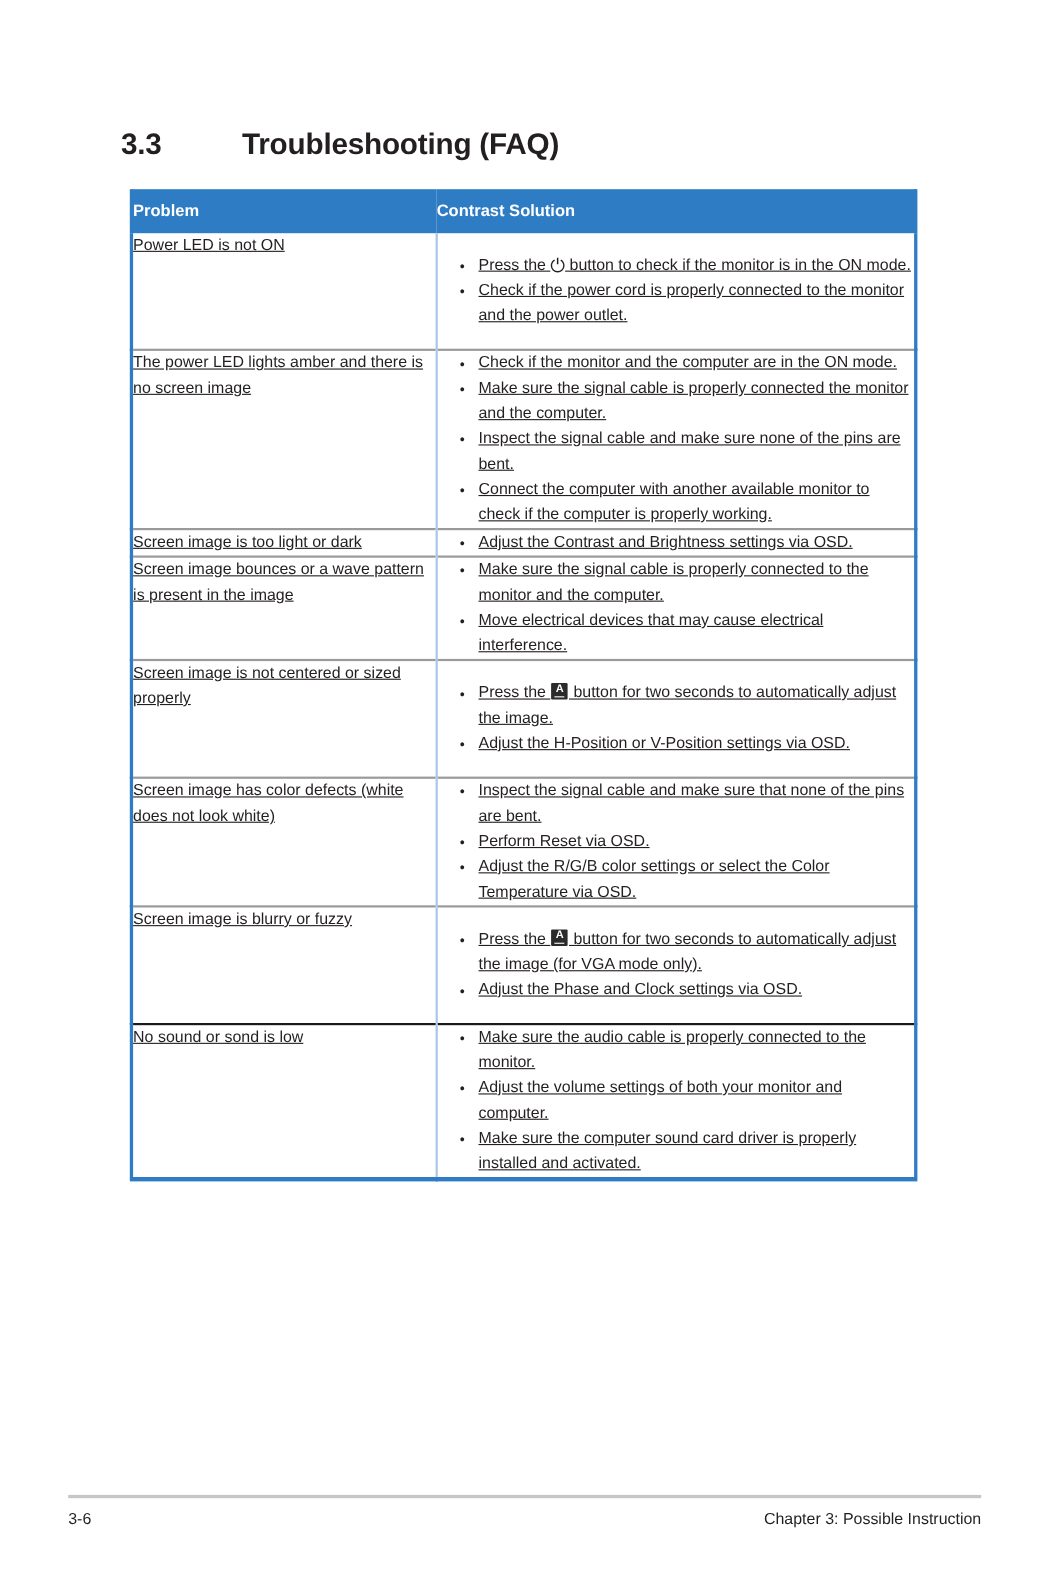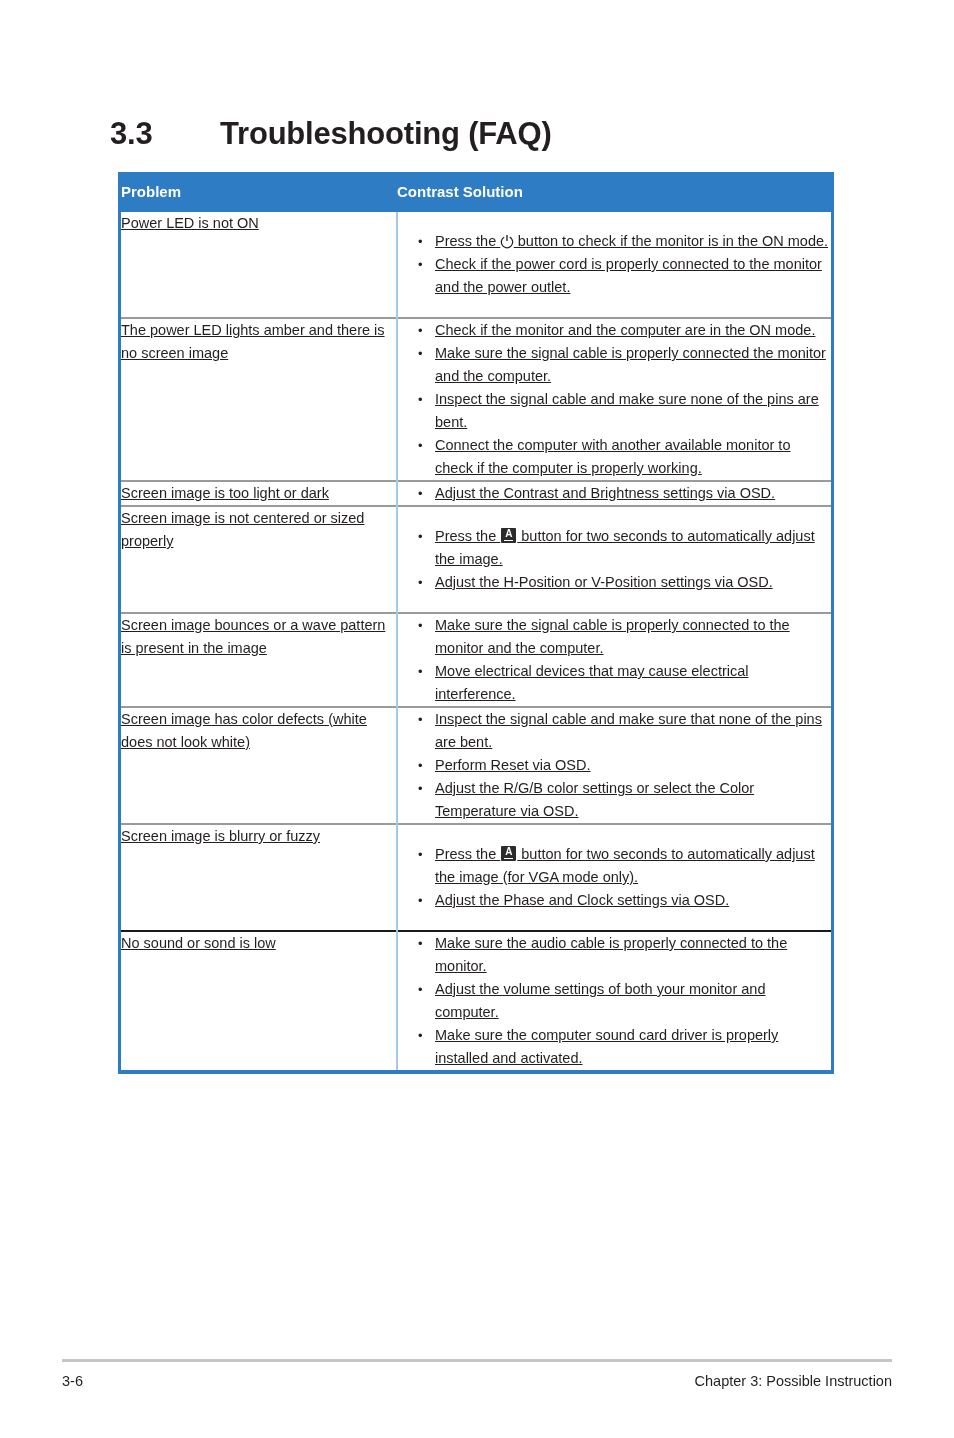--- a/index.html
+++ b/index.html
@@ -24,21 +24,21 @@
 
   
   .section-heading {
     position: absolute;
     left: 110px;
     top: 116px;
     width: 740px;
     display: flex;
     align-items: baseline;
     font-weight: bold;
-    font-size: 31px;
+    font-size: 27px;
     letter-spacing: -0.2px;
     color: #231f20;
   }
   .section-num {
     width: 110px;
     flex: 0 0 110px;
   }
   .section-title {
     flex: 1 1 auto;
   }
@@ -238,34 +238,34 @@
         </tr>
         <tr class="faq-row">
           <td class="cell-problem">Screen image is too light or dark</td>
           <td class="cell-solution">
             <ul class="bullets">
               <li>Adjust the Contrast and Brightness settings via OSD.</li>
             </ul>
           </td>
         </tr>
         <tr class="faq-row">
+          <td class="cell-problem">Screen image bounces or a wave pattern is present in the image</td>
+          <td class="cell-solution">
+            <ul class="bullets">
+              <li>Make sure the signal cable is properly connected to the monitor and the computer.</li>
+              <li>Move electrical devices that may cause electrical interference.</li>
+            </ul>
+          </td>
+        </tr>
+        <tr class="faq-row">
           <td class="cell-problem">Screen image is not centered or sized properly</td>
           <td class="cell-solution pad-extra">
             <ul class="bullets">
               <li><span>Press the </span><span class="icon-auto-adjust"></span><span> button for two seconds to automatically adjust the image.</span></li>
               <li>Adjust the H-Position or V-Position settings via OSD.</li>
-            </ul>
-          </td>
-        </tr>
-        <tr class="faq-row">
-          <td class="cell-problem">Screen image bounces or a wave pattern is present in the image</td>
-          <td class="cell-solution">
-            <ul class="bullets">
-              <li>Make sure the signal cable is properly connected to the monitor and the computer.</li>
-              <li>Move electrical devices that may cause electrical interference.</li>
             </ul>
           </td>
         </tr>
         <tr class="faq-row">
           <td class="cell-problem">Screen image has color defects (white does not look white)</td>
           <td class="cell-solution">
             <ul class="bullets">
               <li>Inspect the signal cable and make sure that none of the pins are bent.</li>
               <li>Perform Reset via OSD.</li>
               <li>Adjust the R/G/B color settings or select the Color Temperature via OSD.</li>

